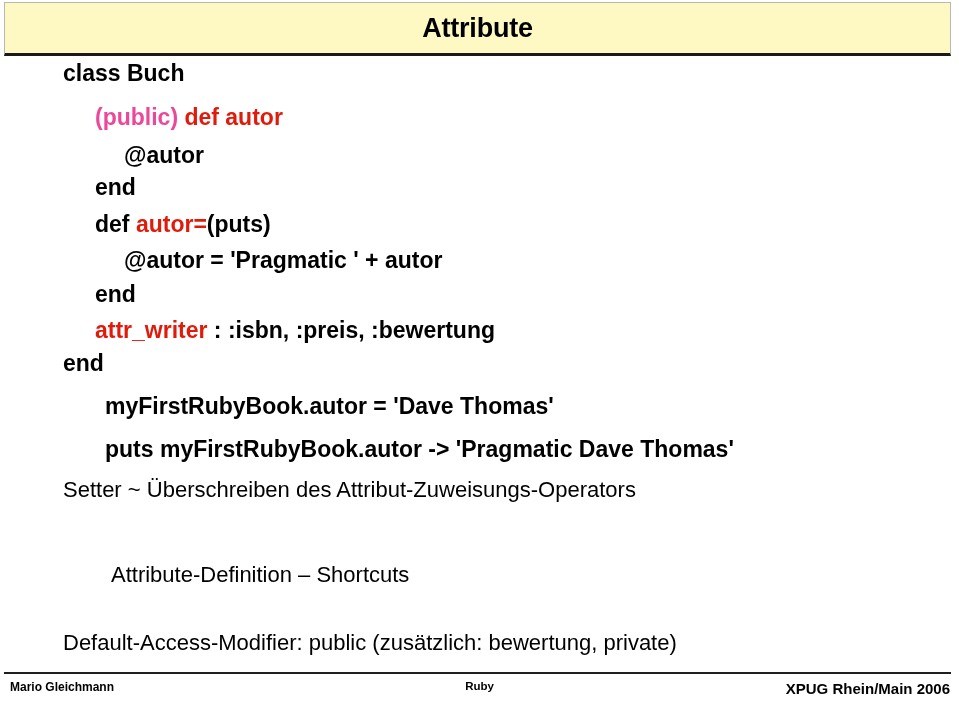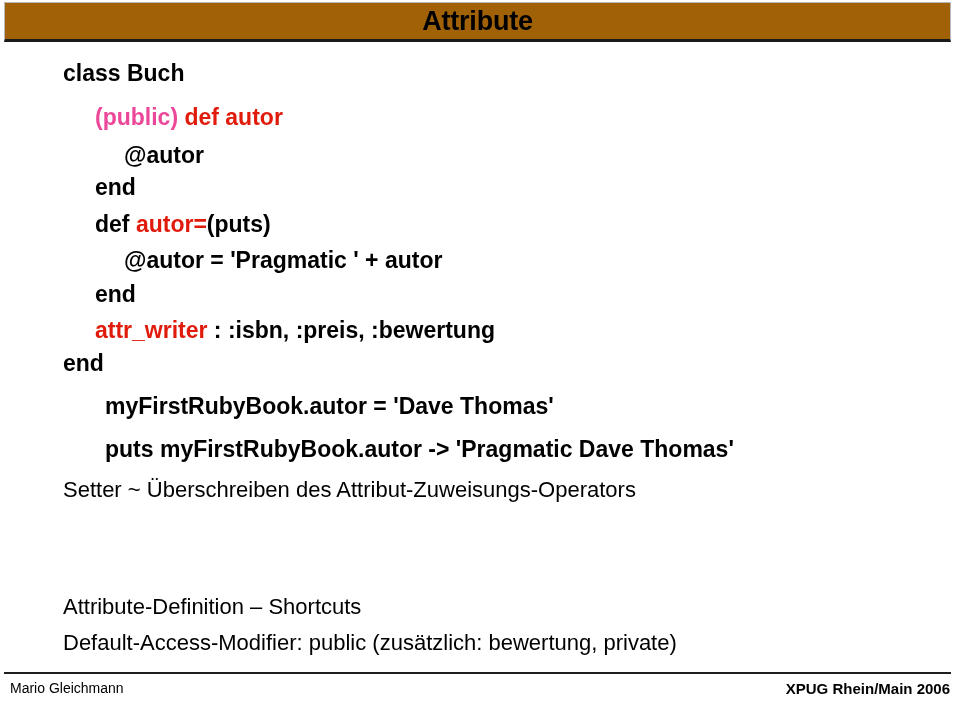--- a/index.html
+++ b/index.html
@@ -15,25 +15,25 @@
     color: #000000;
     overflow: hidden;
   }
 
   
   #title-bar {
     position: absolute;
     left: 4px;
     top: 2px;
     width: 947px;
-    height: 40px;
+    height: 54px;
     box-sizing: border-box;
     border: 1px solid #b8b8b8;
     border-bottom: 3px solid #1a1a1a;
-    background: #a16207;
+    background: #fef9c3;
     display: flex;
     align-items: center;
     justify-content: center;
   }
   #title-text {
     font-size: 27px;
     font-weight: bold;
     letter-spacing: -0.2px;
     line-height: 1;
     color: #000000;
@@ -95,22 +95,22 @@
     position: absolute;
     left: 0;
     top: 680px;
     width: 959px;
     height: 21px;
   }
   #footer-left {
     position: absolute;
     left: 10px;
     top: 0;
-    font-size: 14px;
-    font-weight: normal;
+    font-size: 12px;
+    font-weight: bold;
     white-space: pre;
   }
   #footer-center {
     position: absolute;
     left: 0;
     top: 0;
     width: 959px;
     text-align: center;
     font-size: 11.5px;
     font-weight: bold;
@@ -146,23 +146,24 @@
       <div class="code-line ind0" style="top: 308px;"><span>end</span></div>
     </div>
 
   <div id="stmt-block">
       <div class="stmt-line ind0" style="top: 351px;">myFirstRubyBook.autor = 'Dave Thomas'</div>
       <div class="stmt-line ind0" style="top: 394px;">puts myFirstRubyBook.autor -&gt; 'Pragmatic Dave Thomas'</div>
     </div>
 
   <div id="notes-block">
       <div class="body-line ind0" style="top: 435px;">Setter ~ Überschreiben des Attribut-Zuweisungs-Operators</div>
-      <div class="body-line ind0" style="top: 552px;">Attribute-Definition – Shortcuts</div>
+      <div class="body-line ind0" style="top: 520px; margin-left: 48px;">Attribute-Definition – Shortcuts</div>
       <div class="body-line ind0" style="top: 588px;">Default-Access-Modifier: public (zusätzlich: bewertung, private)</div>
     </div>
 
 </div>
 
 <div id="footer-rule"></div>
 <div id="footer">
   <div id="footer-left">Mario Gleichmann</div>
+  <div id="footer-center">Ruby</div>
   <div id="footer-right">XPUG Rhein/Main 2006</div>
 </div>
 
 </body></html>

